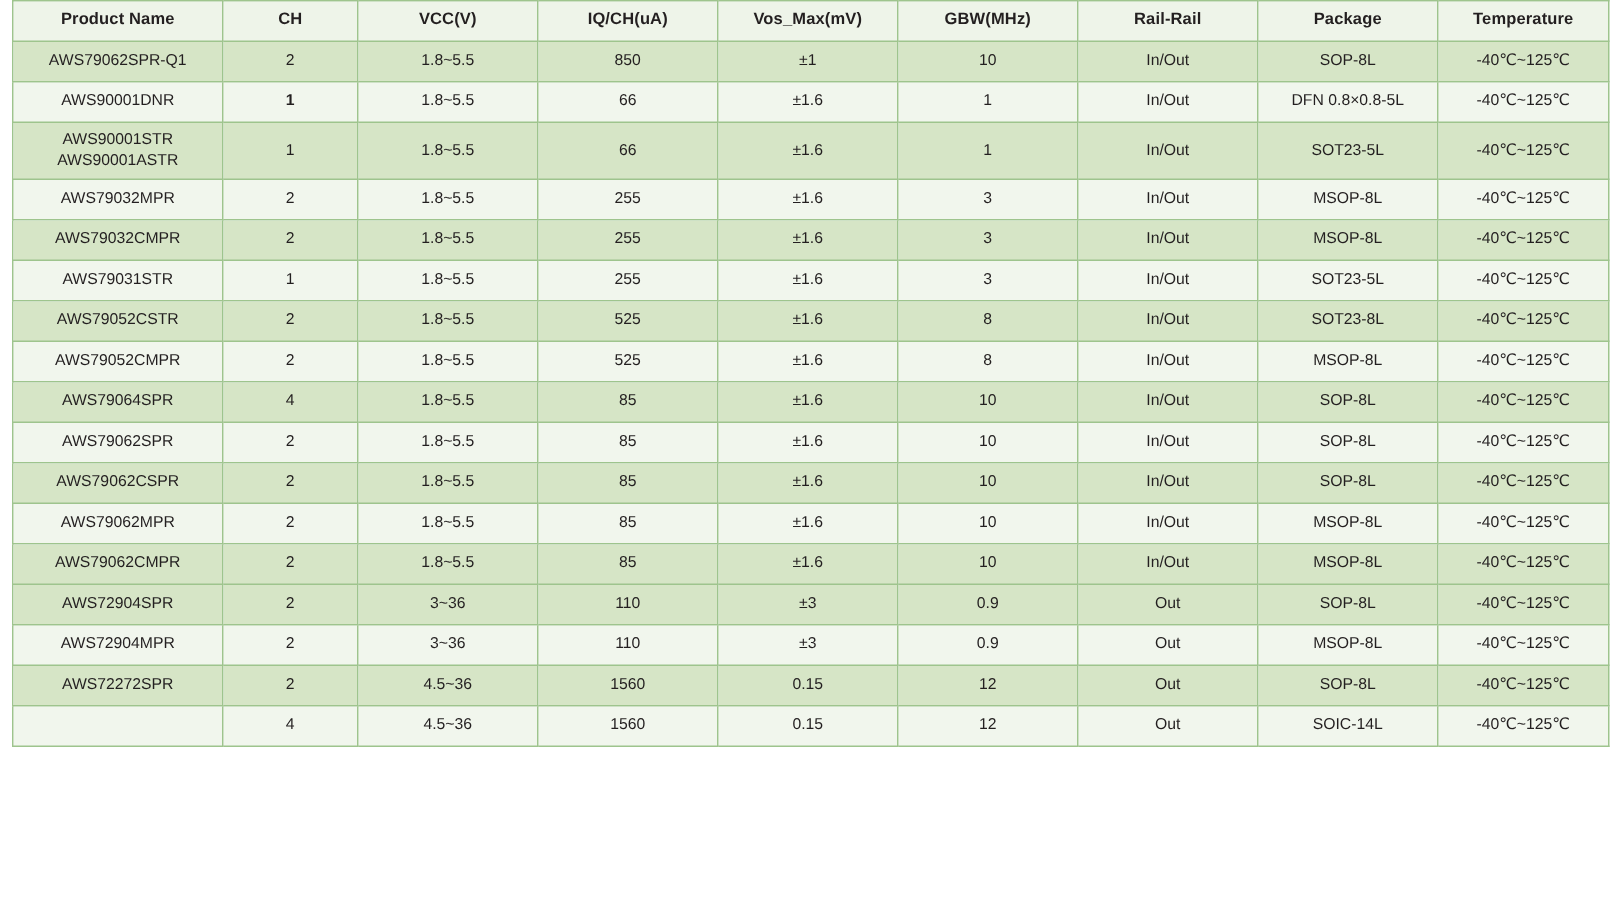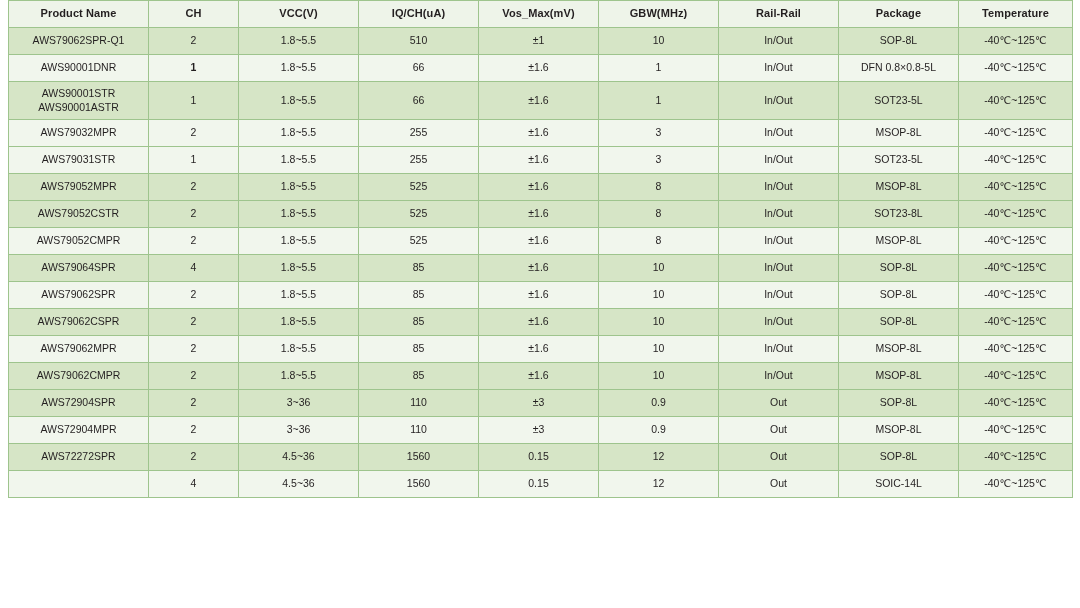--- a/index.html
+++ b/index.html
@@ -92,21 +92,21 @@
         <th>Temperature</th>
       </tr>
     </thead>
     <tbody id="table-body">
         <tr class="row-even">
           <td class="name-cell">
             <span class="name-line">AWS79062SPR-Q1</span>
           </td>
           <td>2</td>
           <td>1.8~5.5</td>
-          <td>510</td>
+          <td>850</td>
           <td>±1</td>
           <td>10</td>
           <td>In/Out</td>
           <td>SOP-8L</td>
           <td>-40℃~125℃</td>
         </tr>
         <tr class="row-odd">
           <td class="name-cell">
             <span class="name-line">AWS90001DNR</span>
           </td>
@@ -139,44 +139,44 @@
           </td>
           <td>2</td>
           <td>1.8~5.5</td>
           <td>255</td>
           <td>±1.6</td>
           <td>3</td>
           <td>In/Out</td>
           <td>MSOP-8L</td>
           <td>-40℃~125℃</td>
         </tr>
+        <tr class="row-even">
+          <td class="name-cell">
+            <span class="name-line">AWS79032CMPR</span>
+          </td>
+          <td>2</td>
+          <td>1.8~5.5</td>
+          <td>255</td>
+          <td>±1.6</td>
+          <td>3</td>
+          <td>In/Out</td>
+          <td>MSOP-8L</td>
+          <td>-40℃~125℃</td>
+        </tr>
         <tr class="row-odd">
           <td class="name-cell">
             <span class="name-line">AWS79031STR</span>
           </td>
           <td>1</td>
           <td>1.8~5.5</td>
           <td>255</td>
           <td>±1.6</td>
           <td>3</td>
           <td>In/Out</td>
           <td>SOT23-5L</td>
-          <td>-40℃~125℃</td>
-        </tr>
-        <tr class="row-even">
-          <td class="name-cell">
-            <span class="name-line">AWS79052MPR</span>
-          </td>
-          <td>2</td>
-          <td>1.8~5.5</td>
-          <td>525</td>
-          <td>±1.6</td>
-          <td>8</td>
-          <td>In/Out</td>
-          <td>MSOP-8L</td>
           <td>-40℃~125℃</td>
         </tr>
         <tr class="row-even">
           <td class="name-cell">
             <span class="name-line">AWS79052CSTR</span>
           </td>
           <td>2</td>
           <td>1.8~5.5</td>
           <td>525</td>
           <td>±1.6</td>

